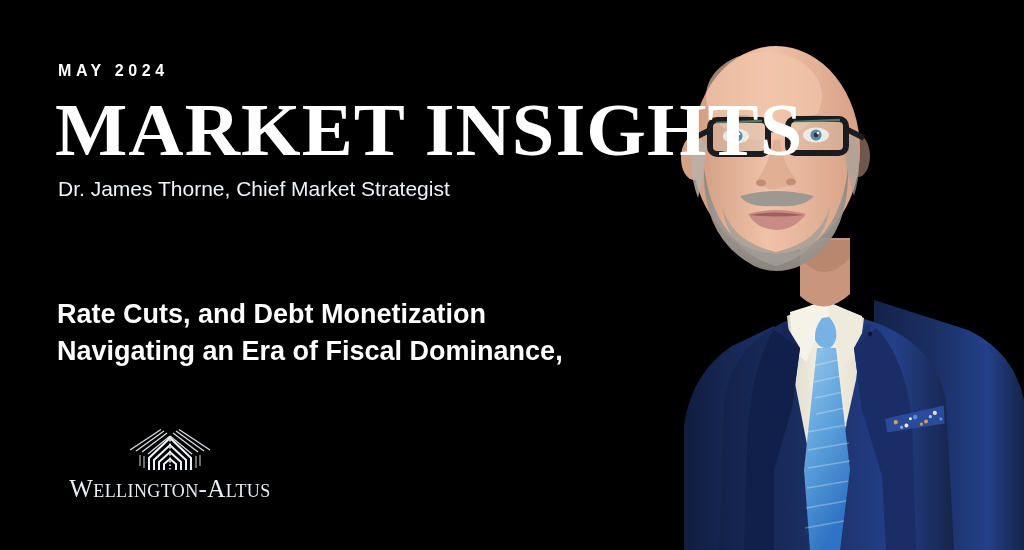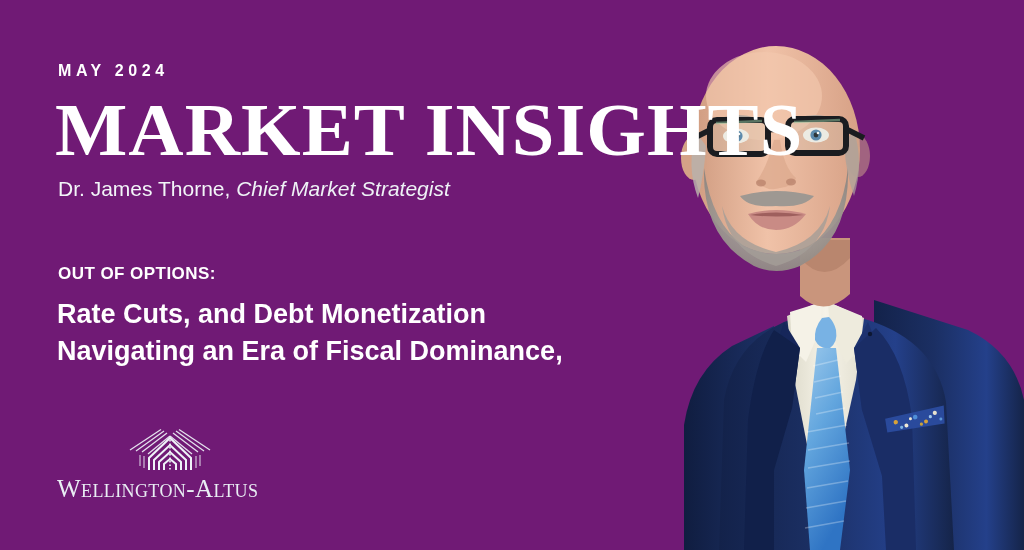--- a/index.html
+++ b/index.html
@@ -61,21 +61,20 @@
     left: 58px;
     top: 177px;
     font-size: 21px;
     color: #f2f5f8;
     white-space: nowrap;
   }
   .byline .name {
     font-weight: 400;
   }
   .byline .role {
-    font-style: italic;
     font-weight: 400;
     color: #eef2f6;
   }
 
   .kicker {
     position: absolute;
     left: 58px;
     top: 264px;
     font-size: 17px;
     font-weight: 600;
@@ -104,20 +103,21 @@
     width: 226px;
   }
   .logo-mark {
     display: block;
     margin: 0 auto;
     width: 104px;
     height: 44px;
   }
   .logo-word {
     margin-top: 3px;
+    text-align: center;
     font-family: "Liberation Serif", "DejaVu Serif", serif;
     font-size: 25px;
     font-weight: 400;
     letter-spacing: 0.4px;
     color: #e9eef4;
     font-variant: small-caps;
     white-space: nowrap;
   }
 
   
@@ -127,21 +127,21 @@
     bottom: 0;
     width: 400px;
     height: 550px;
     z-index: 2;
   }
   .portrait svg { display: block; width: 100%; height: 100%; }
 </style>
 </head>
 <body style="background: rgb(34, 53, 73);">
 
-<div class="banner" style="background: #701a75;">
+<div class="banner" style="background: #000000;">
 
   <div class="portrait">
     <svg viewBox="0 0 400 550" preserveAspectRatio="xMidYMax meet" aria-hidden="true">
       <defs>
         <linearGradient id="gSuit" x1="0" y1="0" x2="1" y2="0">
           <stop offset="0%" stop-color="#13224a"></stop>
           <stop offset="40%" stop-color="#1b2f63"></stop>
           <stop offset="75%" stop-color="#24408a"></stop>
           <stop offset="100%" stop-color="#152449"></stop>
         </linearGradient>
@@ -285,21 +285,20 @@
 
     <div class="eyebrow-date">MAY 2024</div>
 
     <div class="main-title">MARKET INSIGHTS</div>
 
     <div class="byline">
       <span class="name">Dr. James Thorne,</span>
       <span class="role">Chief Market Strategist</span>
     </div>
 
-    <div class="kicker">OUT OF OPTIONS:</div>
 
     <div class="subtitle">
       <span class="ln">Rate Cuts, and Debt Monetization</span>
       <span class="ln">Navigating an Era of Fiscal Dominance,</span>
     </div>
 
     <div class="logo">
       <svg class="logo-mark" viewBox="0 0 208 88" aria-hidden="true">
         <g fill="none" stroke="#eef3f8" stroke-linecap="butt">
 

